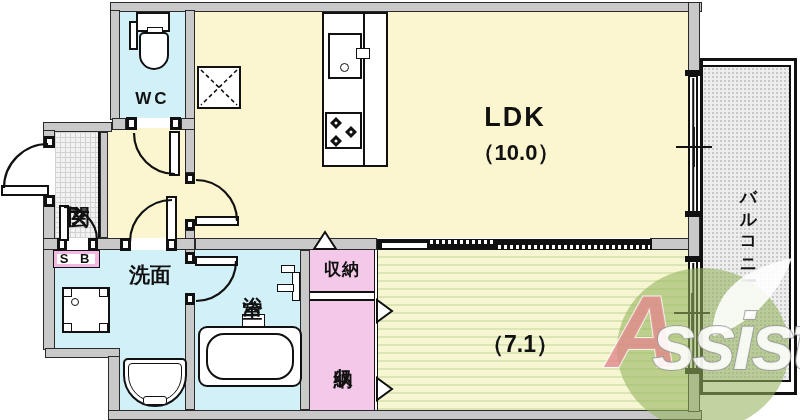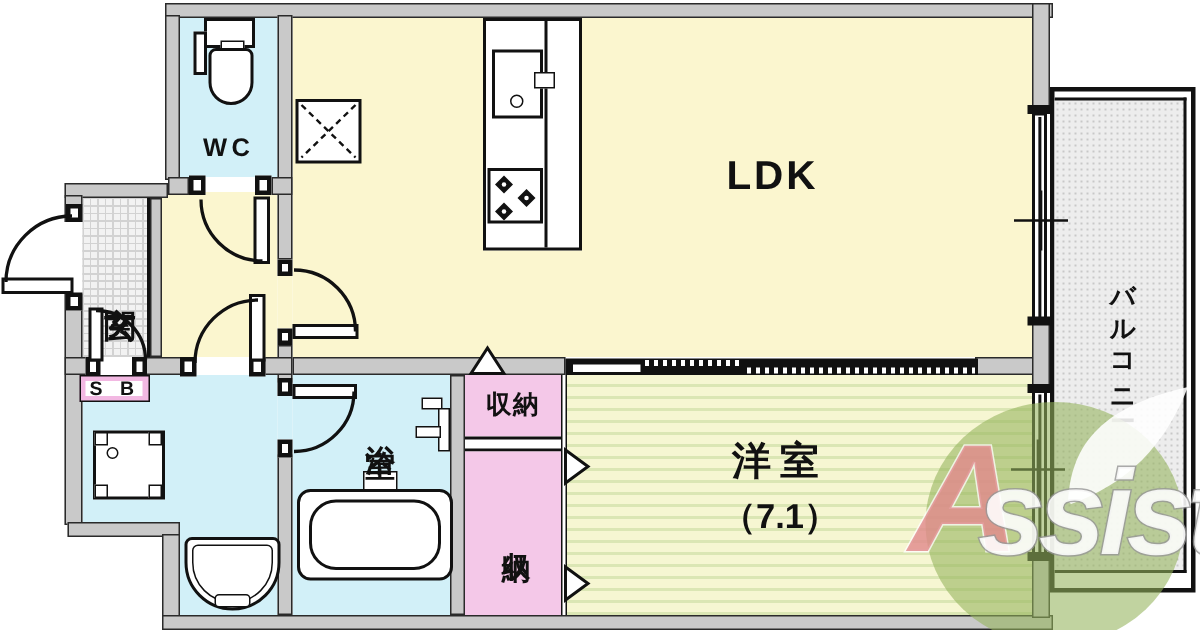--- a/index.html
+++ b/index.html
@@ -189,26 +189,27 @@
         <line x1="694" y1="127" x2="694" y2="167"></line>
       <line x1="674" y1="313" x2="710" y2="313"></line>
         <line x1="692" y1="293" x2="692" y2="333"></line>
     </g>
   </svg>
 
   <div class="lbl" style="left:120px;top:88px;width:65px;font-size:17px;letter-spacing:3px;">WC</div>
   <div class="lbl vert" style="left:66px;top:143px;width:26px;height:95px;font-size:21px;">玄関</div>
   <div class="lbl" style="left:53px;top:251px;width:47px;font-size:13px;letter-spacing:4px;">S B</div>
   <div class="lbl" style="left:108px;top:262px;width:84px;font-size:21px;">
+    <div>洗面</div>
   </div>
   <div class="lbl vert" style="left:239px;top:252px;width:26px;height:62px;font-size:20px;letter-spacing:2px;">浴室</div>
   <div class="lbl" style="left:310px;top:259px;width:64px;font-size:17px;letter-spacing:1px;">収納</div>
   <div class="lbl vert" style="left:330px;top:317px;width:25px;height:76px;font-size:19px;">収納</div>
   <div class="lbl" style="left:440px;top:101px;width:150px;font-size:27px;letter-spacing:2px;">LDK</div>
-  <div class="lbl" style="left:420px;top:291px;width:200px;font-size:26px;letter-spacing:6px;">洋室</div>
+  <div class="lbl" style="left:437px;top:139px;width:158px;font-size:22px;">（10.0）</div>
   <div class="lbl" style="left:420px;top:330px;width:200px;font-size:23px;">（7.1）</div>
   <div class="lbl vert" style="left:733px;top:147px;width:26px;height:160px;font-size:17px;letter-spacing:4px;font-weight:600;">バルコニー</div>
 
   <svg width="800" height="420" viewBox="0 0 800 420" style="pointer-events:none;">
     <ellipse cx="703" cy="349" rx="86" ry="81" fill="rgba(149,180,92,0.58)"></ellipse>
     <path d="M 712 334 C 714 300 730 272 792 258 C 776 298 752 322 714 336 Z" fill="rgba(255,255,255,0.88)"></path>
     <text x="606" y="367" font-size="102" font-weight="bold" font-style="italic" font-family="Liberation Sans, DejaVu Sans, sans-serif" fill="rgba(224,138,140,0.82)" stroke="rgba(255,255,255,0.75)" stroke-width="2" style="paint-order:stroke;">A</text>
     <text x="652" y="369" font-size="80" font-weight="bold" font-style="italic" font-family="Liberation Sans, DejaVu Sans, sans-serif" letter-spacing="-4" fill="rgba(255,255,255,0.88)" stroke="rgba(150,150,150,0.8)" stroke-width="2" style="paint-order:stroke;">ssist</text>
   </svg>
 

